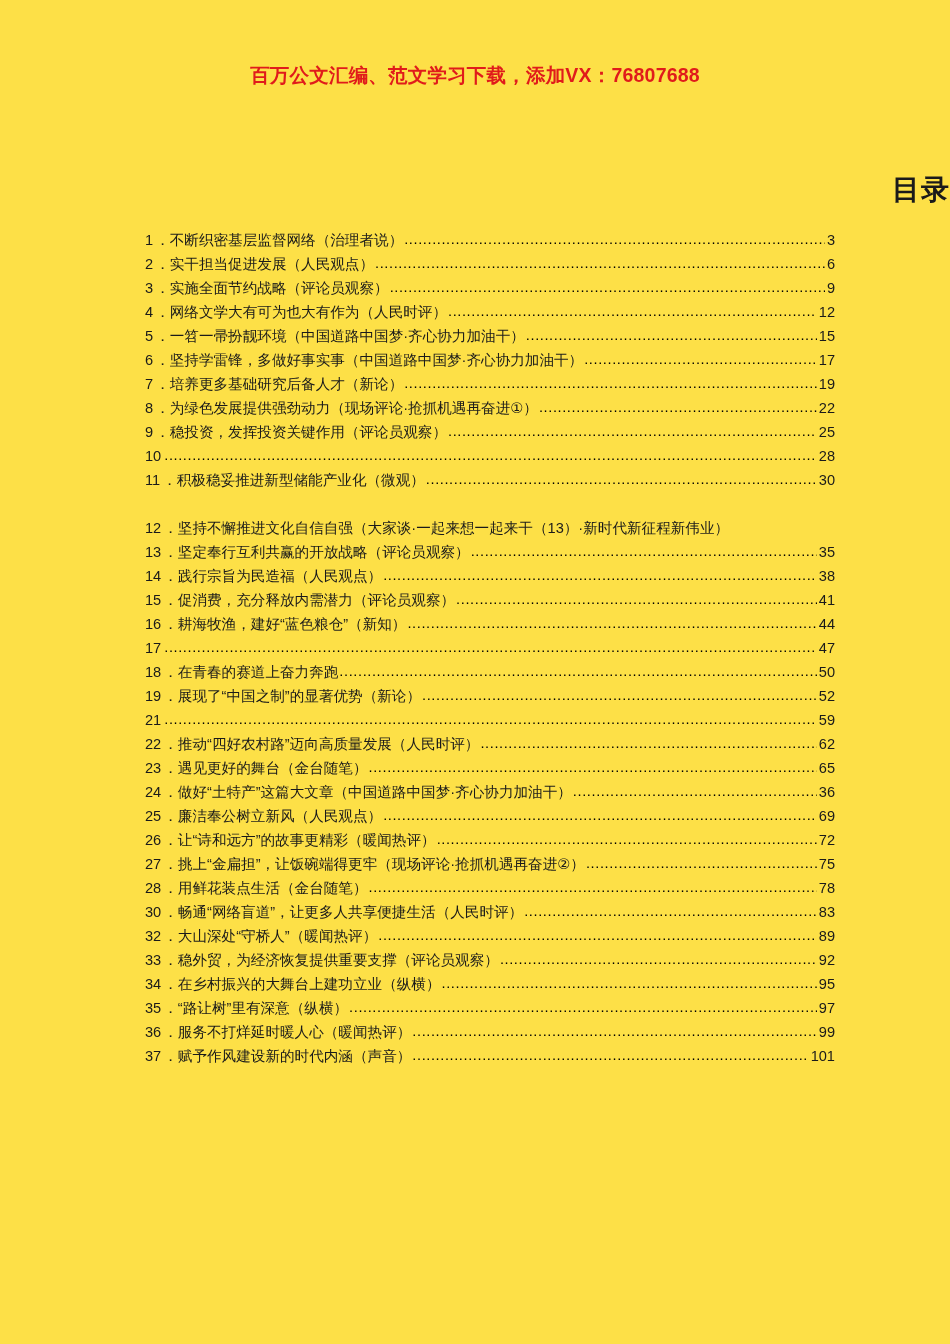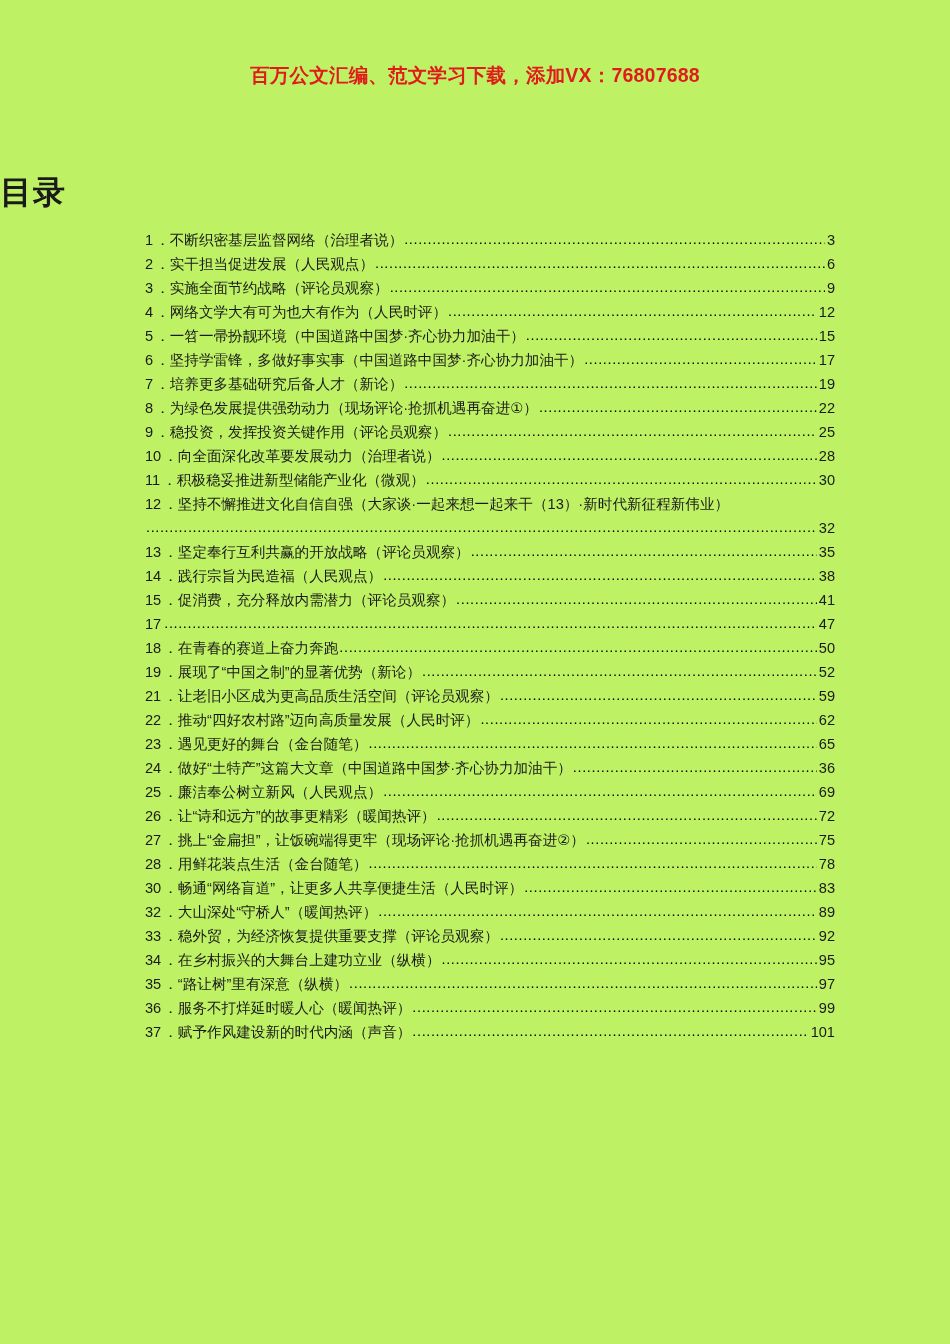--- a/index.html
+++ b/index.html
@@ -13,21 +13,21 @@
     font-family: "Liberation Sans", "DejaVu Sans", sans-serif;
     color: #000000;
     position: relative;
     overflow: hidden;
   }
 
   .page {
     width: 950px;
     height: 1344px;
     position: relative;
-    background: #bef264;
+    background: #fde047;
   }
 
   
   .promo-header {
     position: absolute;
     top: 62px;
     left: 0;
     width: 950px;
     text-align: center;
     font-size: 19.5px;
@@ -35,22 +35,22 @@
     letter-spacing: 0.2px;
     white-space: nowrap;
   }
 
   
   .toc-title {
     position: absolute;
     top: 176px;
     left: 0;
     width: 950px;
-    text-align: left;
-    font-size: 32px;
+    text-align: right;
+    font-size: 28px;
     font-weight: 700;
     letter-spacing: 1px;
     line-height: 1;
   }
 
   
   .toc-list {
     position: absolute;
     top: 228px;
     left: 145px;
@@ -199,35 +199,34 @@
         <div class="entry-inner">
           <span class="entry-num">9</span>
           <span class="entry-title">．稳投资，发挥投资关键作用（评论员观察）</span>
           <span class="entry-leader"></span>
           <span class="entry-page">25</span>
         </div>
       </div>
       <div class="toc-entry">
         <div class="entry-inner">
           <span class="entry-num">10</span>
-          <span class="entry-title">．向全面深化改革要发展动力（治理者说）</span>
           <span class="entry-leader"></span>
           <span class="entry-page">28</span>
         </div>
       </div>
       <div class="toc-entry">
         <div class="entry-inner">
           <span class="entry-num">11</span>
           <span class="entry-title">．积极稳妥推进新型储能产业化（微观）</span>
           <span class="entry-leader"></span>
           <span class="entry-page">30</span>
         </div>
       </div>
       <div class="toc-entry wrap">
-        <div style="height: 24px; line-height: 24px; white-space: nowrap;"><span class="entry-num">12</span><span class="entry-title">．坚持不懈推进文化自信自强（大家谈·一起来想一起来干（13）·新时代新征程新伟业）</span></div>
+        <div style="height: 24px; line-height: 24px; white-space: nowrap; margin-top: 24px;"><span class="entry-num">12</span><span class="entry-title">．坚持不懈推进文化自信自强（大家谈·一起来想一起来干（13）·新时代新征程新伟业）</span></div>
         <div class="wrap-line2">
           <span class="entry-leader"></span>
           <span class="entry-page">32</span>
         </div>
       </div>
       <div class="toc-entry">
         <div class="entry-inner">
           <span class="entry-num">13</span>
           <span class="entry-title">．坚定奉行互利共赢的开放战略（评论员观察）</span>
           <span class="entry-leader"></span>
@@ -245,20 +244,28 @@
       <div class="toc-entry">
         <div class="entry-inner">
           <span class="entry-num">15</span>
           <span class="entry-title">．促消费，充分释放内需潜力（评论员观察）</span>
           <span class="entry-leader"></span>
           <span class="entry-page">41</span>
         </div>
       </div>
       <div class="toc-entry">
         <div class="entry-inner">
+          <span class="entry-num">16</span>
+          <span class="entry-title">．耕海牧渔，建好“蓝色粮仓”（新知）</span>
+          <span class="entry-leader"></span>
+          <span class="entry-page">44</span>
+        </div>
+      </div>
+      <div class="toc-entry">
+        <div class="entry-inner">
           <span class="entry-num">17</span>
           <span class="entry-leader"></span>
           <span class="entry-page">47</span>
         </div>
       </div>
       <div class="toc-entry">
         <div class="entry-inner">
           <span class="entry-num">18</span>
           <span class="entry-title">．在青春的赛道上奋力奔跑</span>
           <span class="entry-leader"></span>
@@ -269,21 +276,20 @@
         <div class="entry-inner">
           <span class="entry-num">19</span>
           <span class="entry-title">．展现了“中国之制”的显著优势（新论）</span>
           <span class="entry-leader"></span>
           <span class="entry-page">52</span>
         </div>
       </div>
       <div class="toc-entry">
         <div class="entry-inner">
           <span class="entry-num">21</span>
-          <span class="entry-title">．让老旧小区成为更高品质生活空间（评论员观察）</span>
           <span class="entry-leader"></span>
           <span class="entry-page">59</span>
         </div>
       </div>
       <div class="toc-entry">
         <div class="entry-inner">
           <span class="entry-num">22</span>
           <span class="entry-title">．推动“四好农村路”迈向高质量发展（人民时评）</span>
           <span class="entry-leader"></span>
           <span class="entry-page">62</span>

